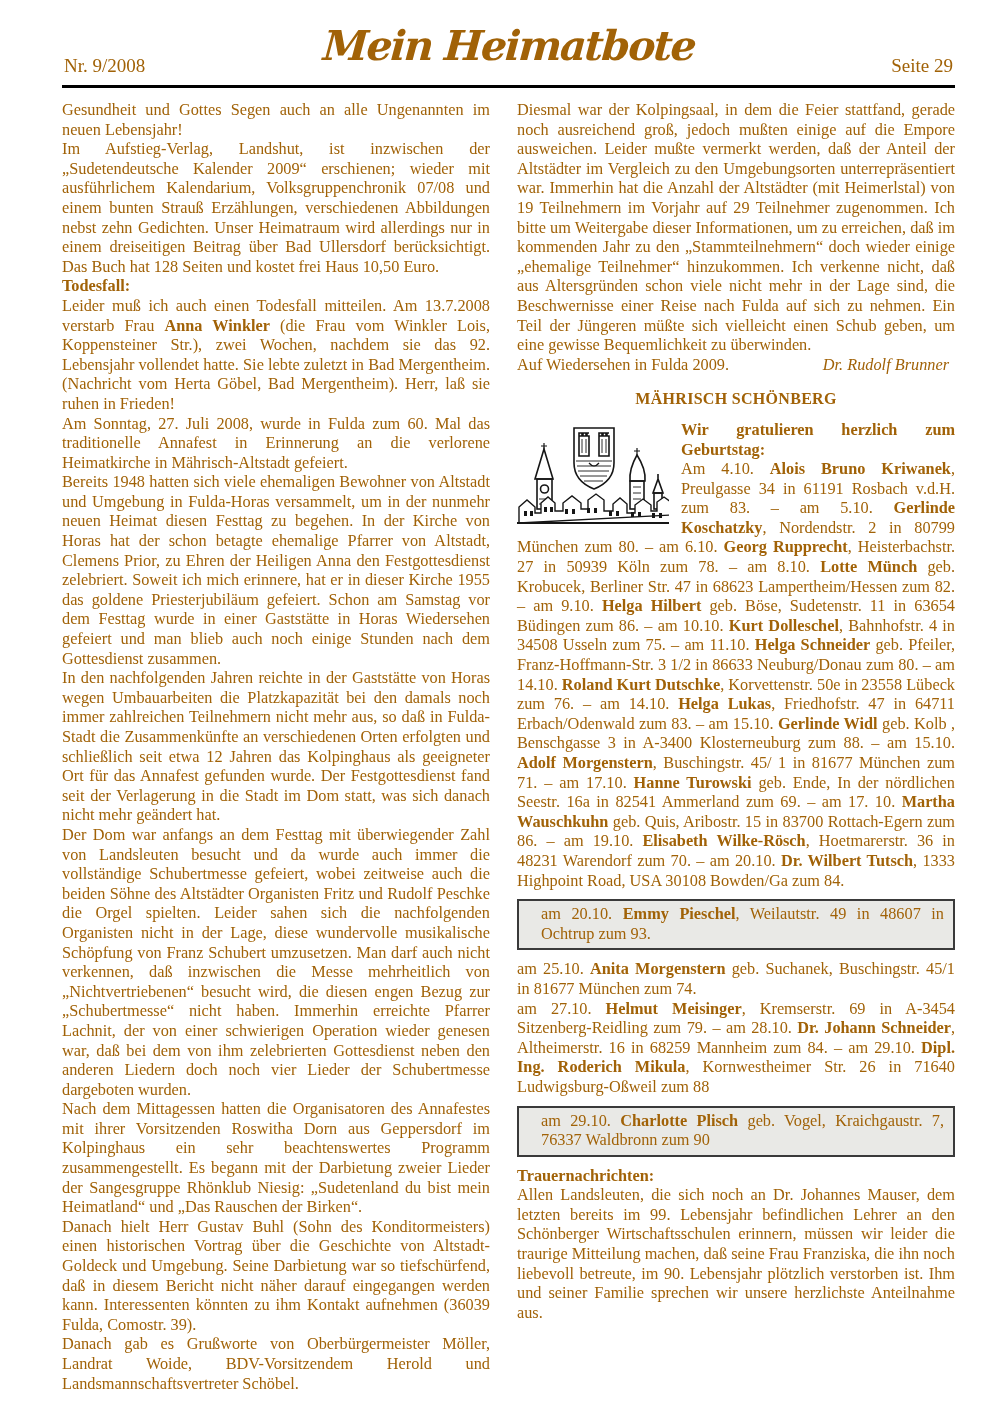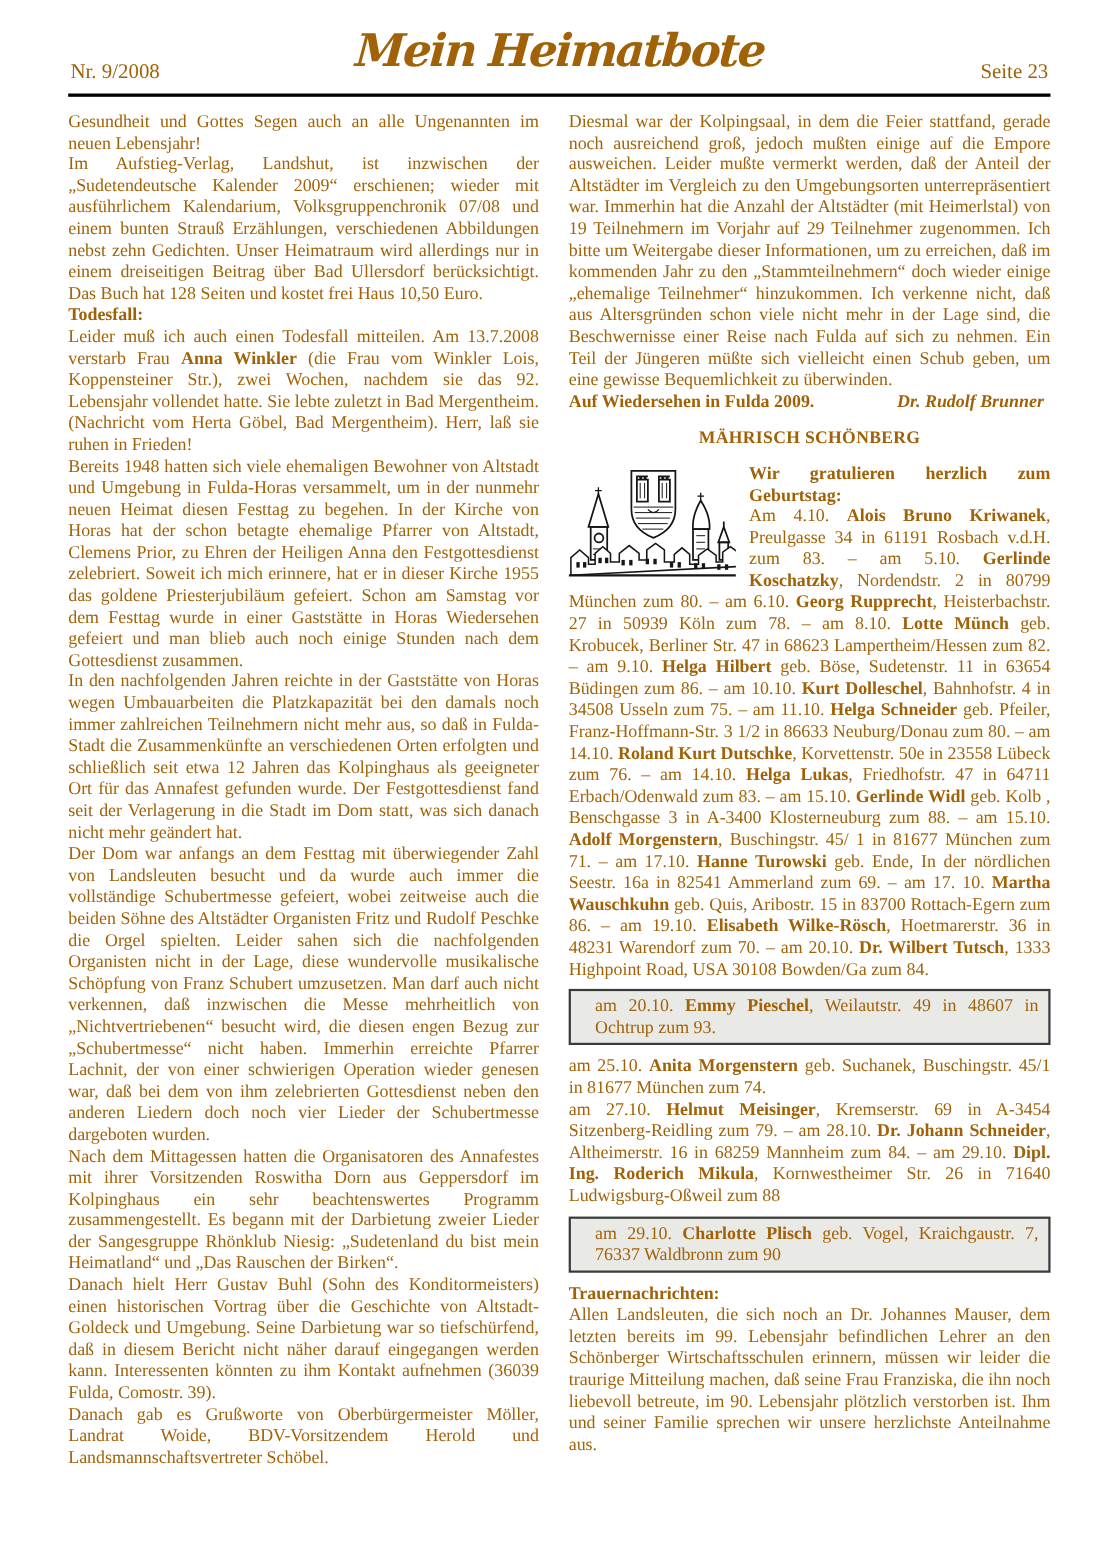--- a/index.html
+++ b/index.html
@@ -45,21 +45,21 @@
   .col{
     font-size:16.3px;
     line-height:19.6px;
     text-align:justify;
   }
   .col-left{width:428px;}
   .col-right{width:438px;}
   .col p{margin:0;}
   .bold-head{font-weight:bold;margin-top:13px;}
   .signoff{
-    display:flex;justify-content:space-between;font-weight:bold;
+    display:flex;justify-content:space-between;
   }
   .signoff .sig{font-style:italic;padding-right:6px;margin-left:25px;}
   .section-title{
     text-align:center;font-weight:bold;
     font-size:16px;letter-spacing:.3px;
     margin:15px 0 11px 0;
   }
   .float-img{
     float:left;
     width:152px;height:108px;
@@ -75,30 +75,31 @@
   .clear{clear:both;}
 </style>
 </head>
 <body>
 
 <div class="page">
 
   <div class="header">
     <span class="issue">Nr. 9/2008</span>
     <span class="masthead">Mein Heimatbote</span>
-    <span class="pageno">Seite 23</span>
+    <span class="pageno">Seite 29</span>
   </div>
 
   <div class="columns">
 
     <div class="col col-left">
       <p>Gesundheit und Gottes Segen auch an alle Ungenannten im neuen Lebensjahr!</p>
       <p>Im Aufstieg-Verlag, Landshut, ist inzwischen der „Sudetendeutsche Kalender 2009“ erschienen; wieder mit ausführlichem Kalendarium, Volksgruppenchronik 07/08 und einem bunten Strauß Erzählungen, verschiedenen Abbildungen nebst zehn Gedichten. Unser Heimatraum wird allerdings nur in einem dreiseitigen Beitrag über Bad Ullersdorf berücksichtigt. Das Buch hat 128 Seiten und kostet frei Haus 10,50 Euro.</p>
       <p class="bold-head">Todesfall:</p>
       <p><span>Leider muß ich auch einen Todesfall mitteilen. Am 13.7.2008 verstarb Frau </span><b>Anna Winkler</b><span> (die Frau vom Winkler Lois, Koppensteiner Str.), zwei Wochen, nachdem sie das 92. Lebensjahr vollendet hatte. Sie lebte zuletzt in Bad Mergentheim. (Nachricht vom Herta Göbel, Bad Mergentheim). Herr, laß sie ruhen in Frieden!</span></p>
+      <p>Am Sonntag, 27. Juli 2008, wurde in Fulda zum 60. Mal das traditionelle Annafest in Erinnerung an die verlorene Heimatkirche in Mährisch-Altstadt gefeiert.</p>
       <p>Bereits 1948 hatten sich viele ehemaligen Bewohner von Altstadt und Umgebung in Fulda-Horas versammelt, um in der nunmehr neuen Heimat diesen Festtag zu begehen. In der Kirche von Horas hat der schon betagte ehemalige Pfarrer von Altstadt, Clemens Prior, zu Ehren der Heiligen Anna den Festgottesdienst zelebriert. Soweit ich mich erinnere, hat er in dieser Kirche 1955 das goldene Priesterjubiläum gefeiert. Schon am Samstag vor dem Festtag wurde in einer Gaststätte in Horas Wiedersehen gefeiert und man blieb auch noch einige Stunden nach dem Gottesdienst zusammen.</p>
       <p>In den nachfolgenden Jahren reichte in der Gaststätte von Horas wegen Umbauarbeiten die Platzkapazität bei den damals noch immer zahlreichen Teilnehmern nicht mehr aus, so daß in Fulda-Stadt die Zusammenkünfte an verschiedenen Orten erfolgten und schließlich seit etwa 12 Jahren das Kolpinghaus als geeigneter Ort für das Annafest gefunden wurde. Der Festgottesdienst fand seit der Verlagerung in die Stadt im Dom statt, was sich danach nicht mehr geändert hat.</p>
       <p>Der Dom war anfangs an dem Festtag mit überwiegender Zahl von Landsleuten besucht und da wurde auch immer die vollständige Schubertmesse gefeiert, wobei zeitweise auch die beiden Söhne des Altstädter Organisten Fritz und Rudolf Peschke die Orgel spielten. Leider sahen sich die nachfolgenden Organisten nicht in der Lage, diese wundervolle musikalische Schöpfung von Franz Schubert umzusetzen. Man darf auch nicht verkennen, daß inzwischen die Messe mehrheitlich von „Nichtvertriebenen“ besucht wird, die diesen engen Bezug zur „Schubertmesse“ nicht haben. Immerhin erreichte Pfarrer Lachnit, der von einer schwierigen Operation wieder genesen war, daß bei dem von ihm zelebrierten Gottesdienst neben den anderen Liedern doch noch vier Lieder der Schubertmesse dargeboten wurden.</p>
       <p>Nach dem Mittagessen hatten die Organisatoren des Annafestes mit ihrer Vorsitzenden Roswitha Dorn aus Geppersdorf im Kolpinghaus ein sehr beachtenswertes Programm zusammengestellt. Es begann mit der Darbietung zweier Lieder der Sangesgruppe Rhönklub Niesig: „Sudetenland du bist mein Heimatland“ und „Das Rauschen der Birken“.</p>
       <p>Danach hielt Herr Gustav Buhl (Sohn des Konditormeisters) einen historischen Vortrag über die Geschichte von Altstadt-Goldeck und Umgebung. Seine Darbietung war so tiefschürfend, daß in diesem Bericht nicht näher darauf eingegangen werden kann. Interessenten könnten zu ihm Kontakt aufnehmen (36039 Fulda, Comostr. 39).</p>
       <p>Danach gab es Grußworte von Oberbürgermeister Möller, Landrat Woide, BDV-Vorsitzendem Herold und Landsmannschaftsvertreter Schöbel.</p>
 
     </div>
 
     <div class="col col-right">

